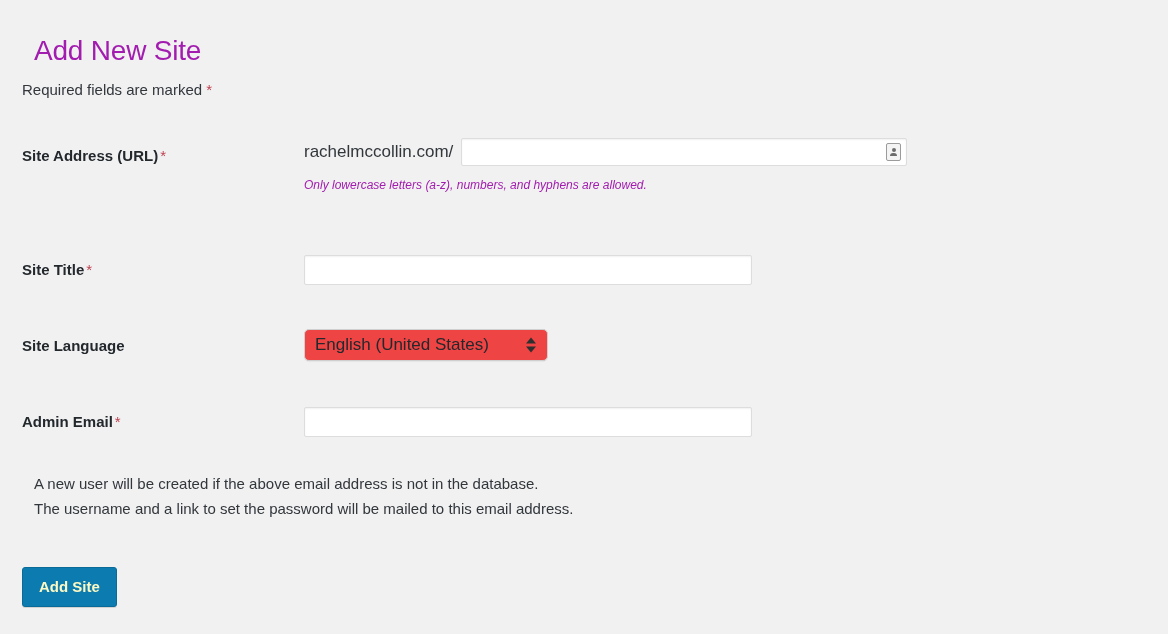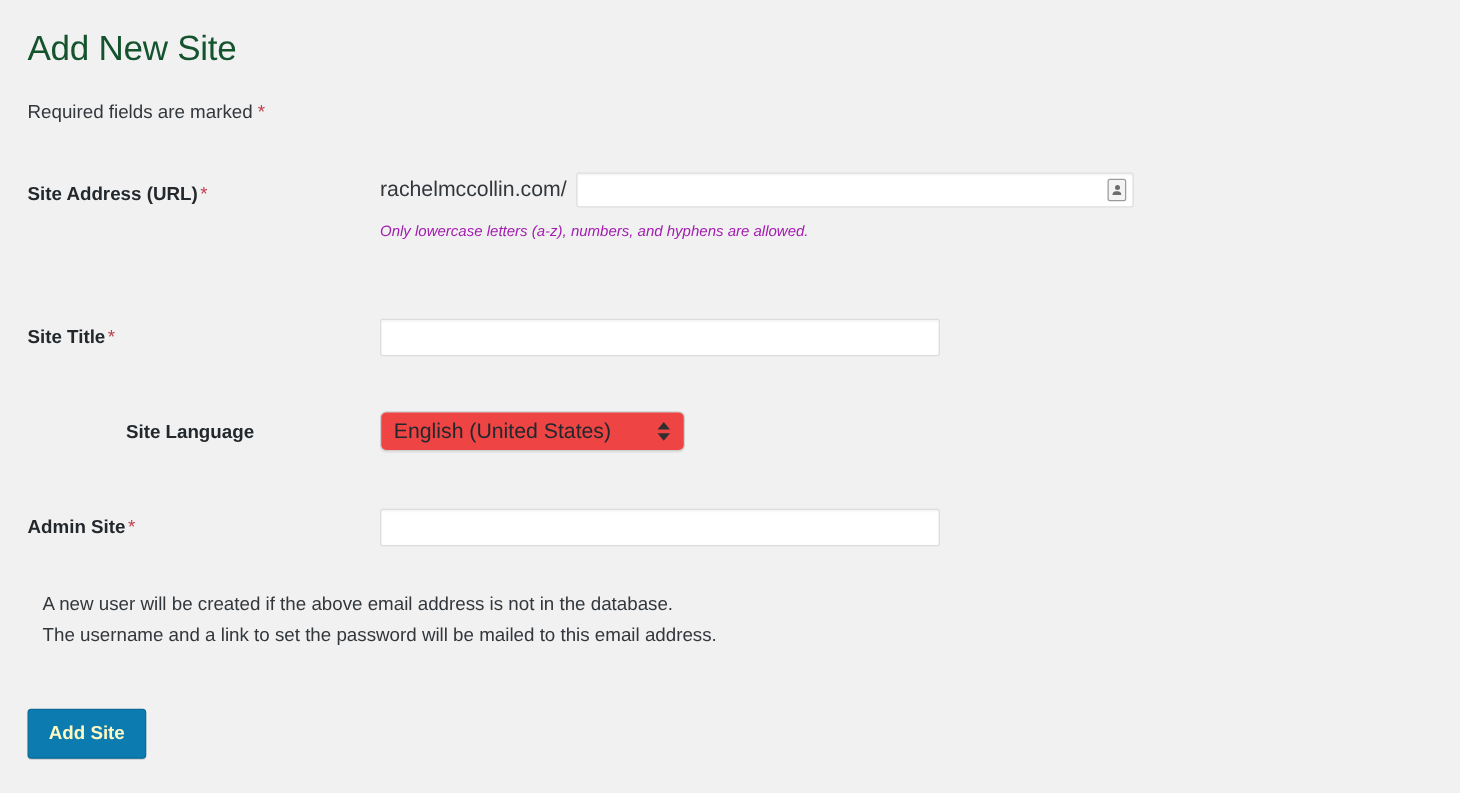--- a/index.html
+++ b/index.html
@@ -23,25 +23,25 @@
     height: 634px;
     box-sizing: border-box;
     padding: 0;
   }
 
   
   .page-title {
     position: absolute;
     left: 22px;
     top: 21px;
-    margin: 0;
+    margin: 12px;
     font-size: 28px;
     font-weight: 400;
     line-height: 1.3;
-    color: #14532d;
+    color: #a21caf;
     letter-spacing: -0.2px;
   }
 
   .required-note {
     position: absolute;
     left: 22px;
     top: 79px;
     margin: 0;
     font-size: 15px;
     line-height: 1.4;
@@ -294,39 +294,39 @@
     <div class="form-row" style="min-height:76px;">
       <div class="row-label" style="top:28px;">
         <span>Site Title</span><span class="req-star">*</span>
       </div>
       <div class="row-field" style="top:23px;">
         <input class="text-input input-title" type="text" value="" style="">
       </div>
     </div>
 
     <div class="form-row" style="min-height:76px;">
-      <div class="row-label" style="top:28px;text-align:center;">
+      <div class="row-label" style="top:28px;">
         <span>Site Language</span>
       </div>
       <div class="row-field" style="top:21px;">
         <span class="select-wrap">
           <select class="site-select">
             <option>English (United States)</option>
           </select>
           <span class="select-stepper">
             <span class="tri-up"></span>
             <span class="tri-down"></span>
           </span>
         </span>
       </div>
     </div>
 
     <div class="form-row" style="min-height:76px;">
       <div class="row-label" style="top:28px;">
-        <span>Admin Site</span><span class="req-star">*</span>
+        <span>Admin Email</span><span class="req-star">*</span>
       </div>
       <div class="row-field" style="top:23px;">
         <input class="text-input input-email" type="text" value="" style="">
       </div>
     </div>
 
   </div>
 
   <p class="help-block">
     <span>A new user will be created if the above email address is not in the database.</span>

